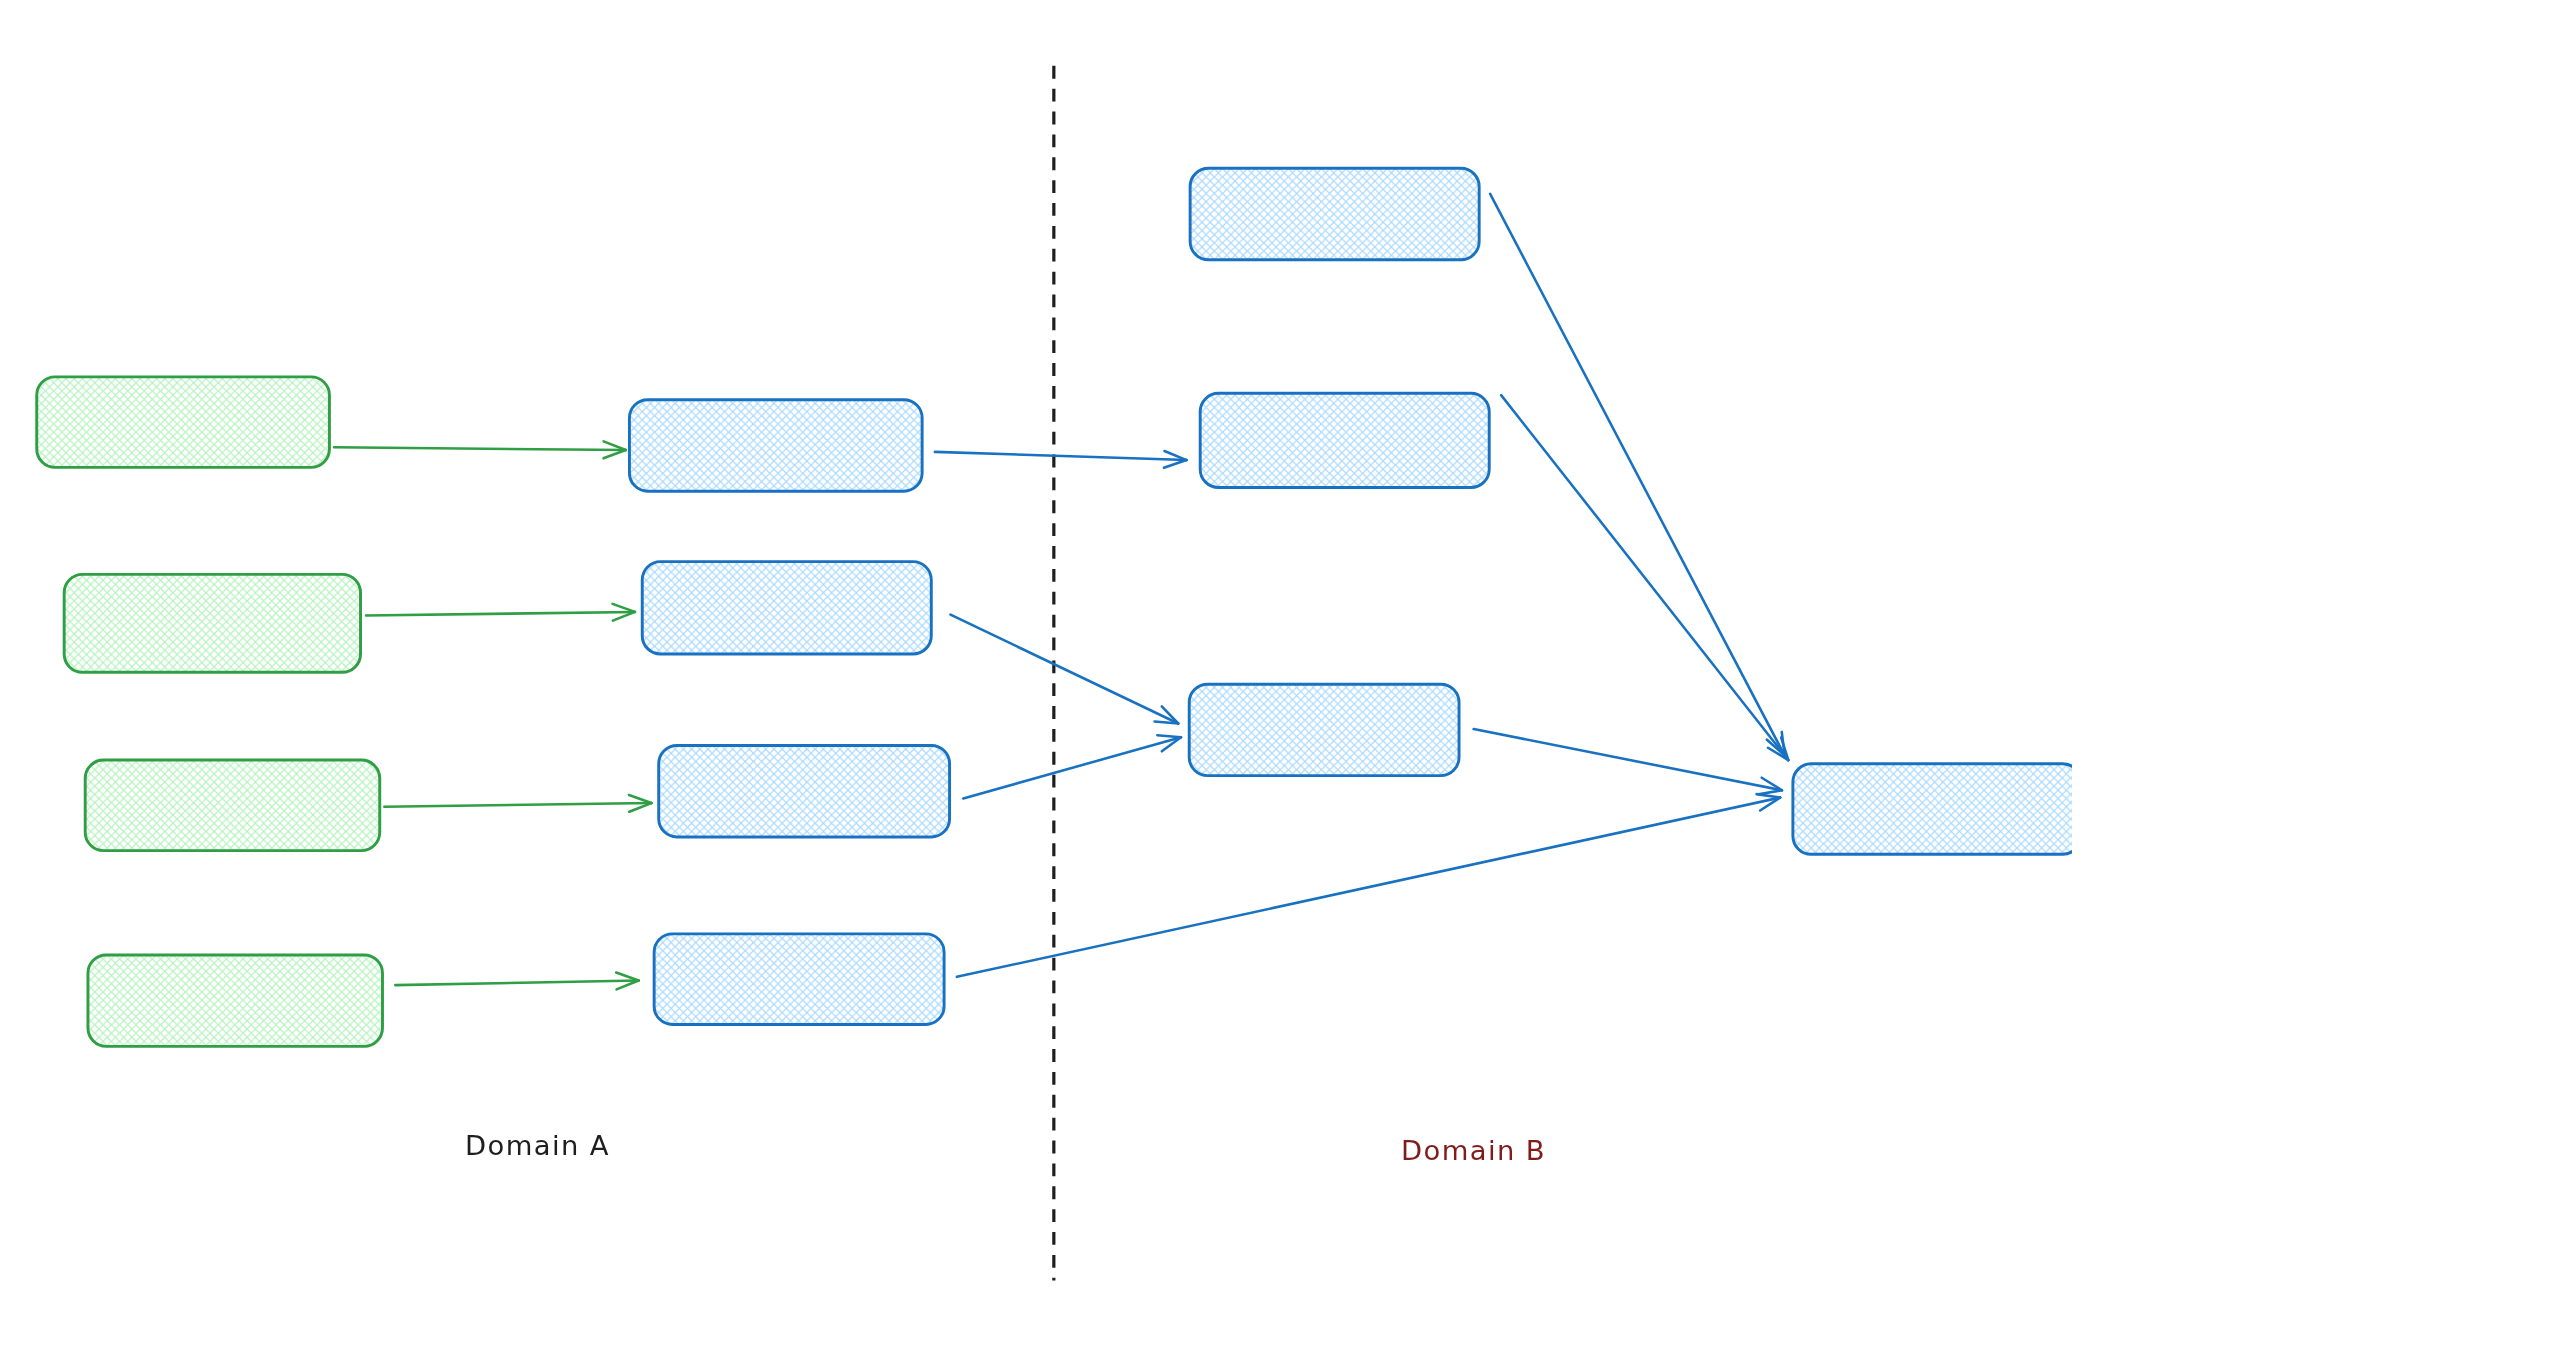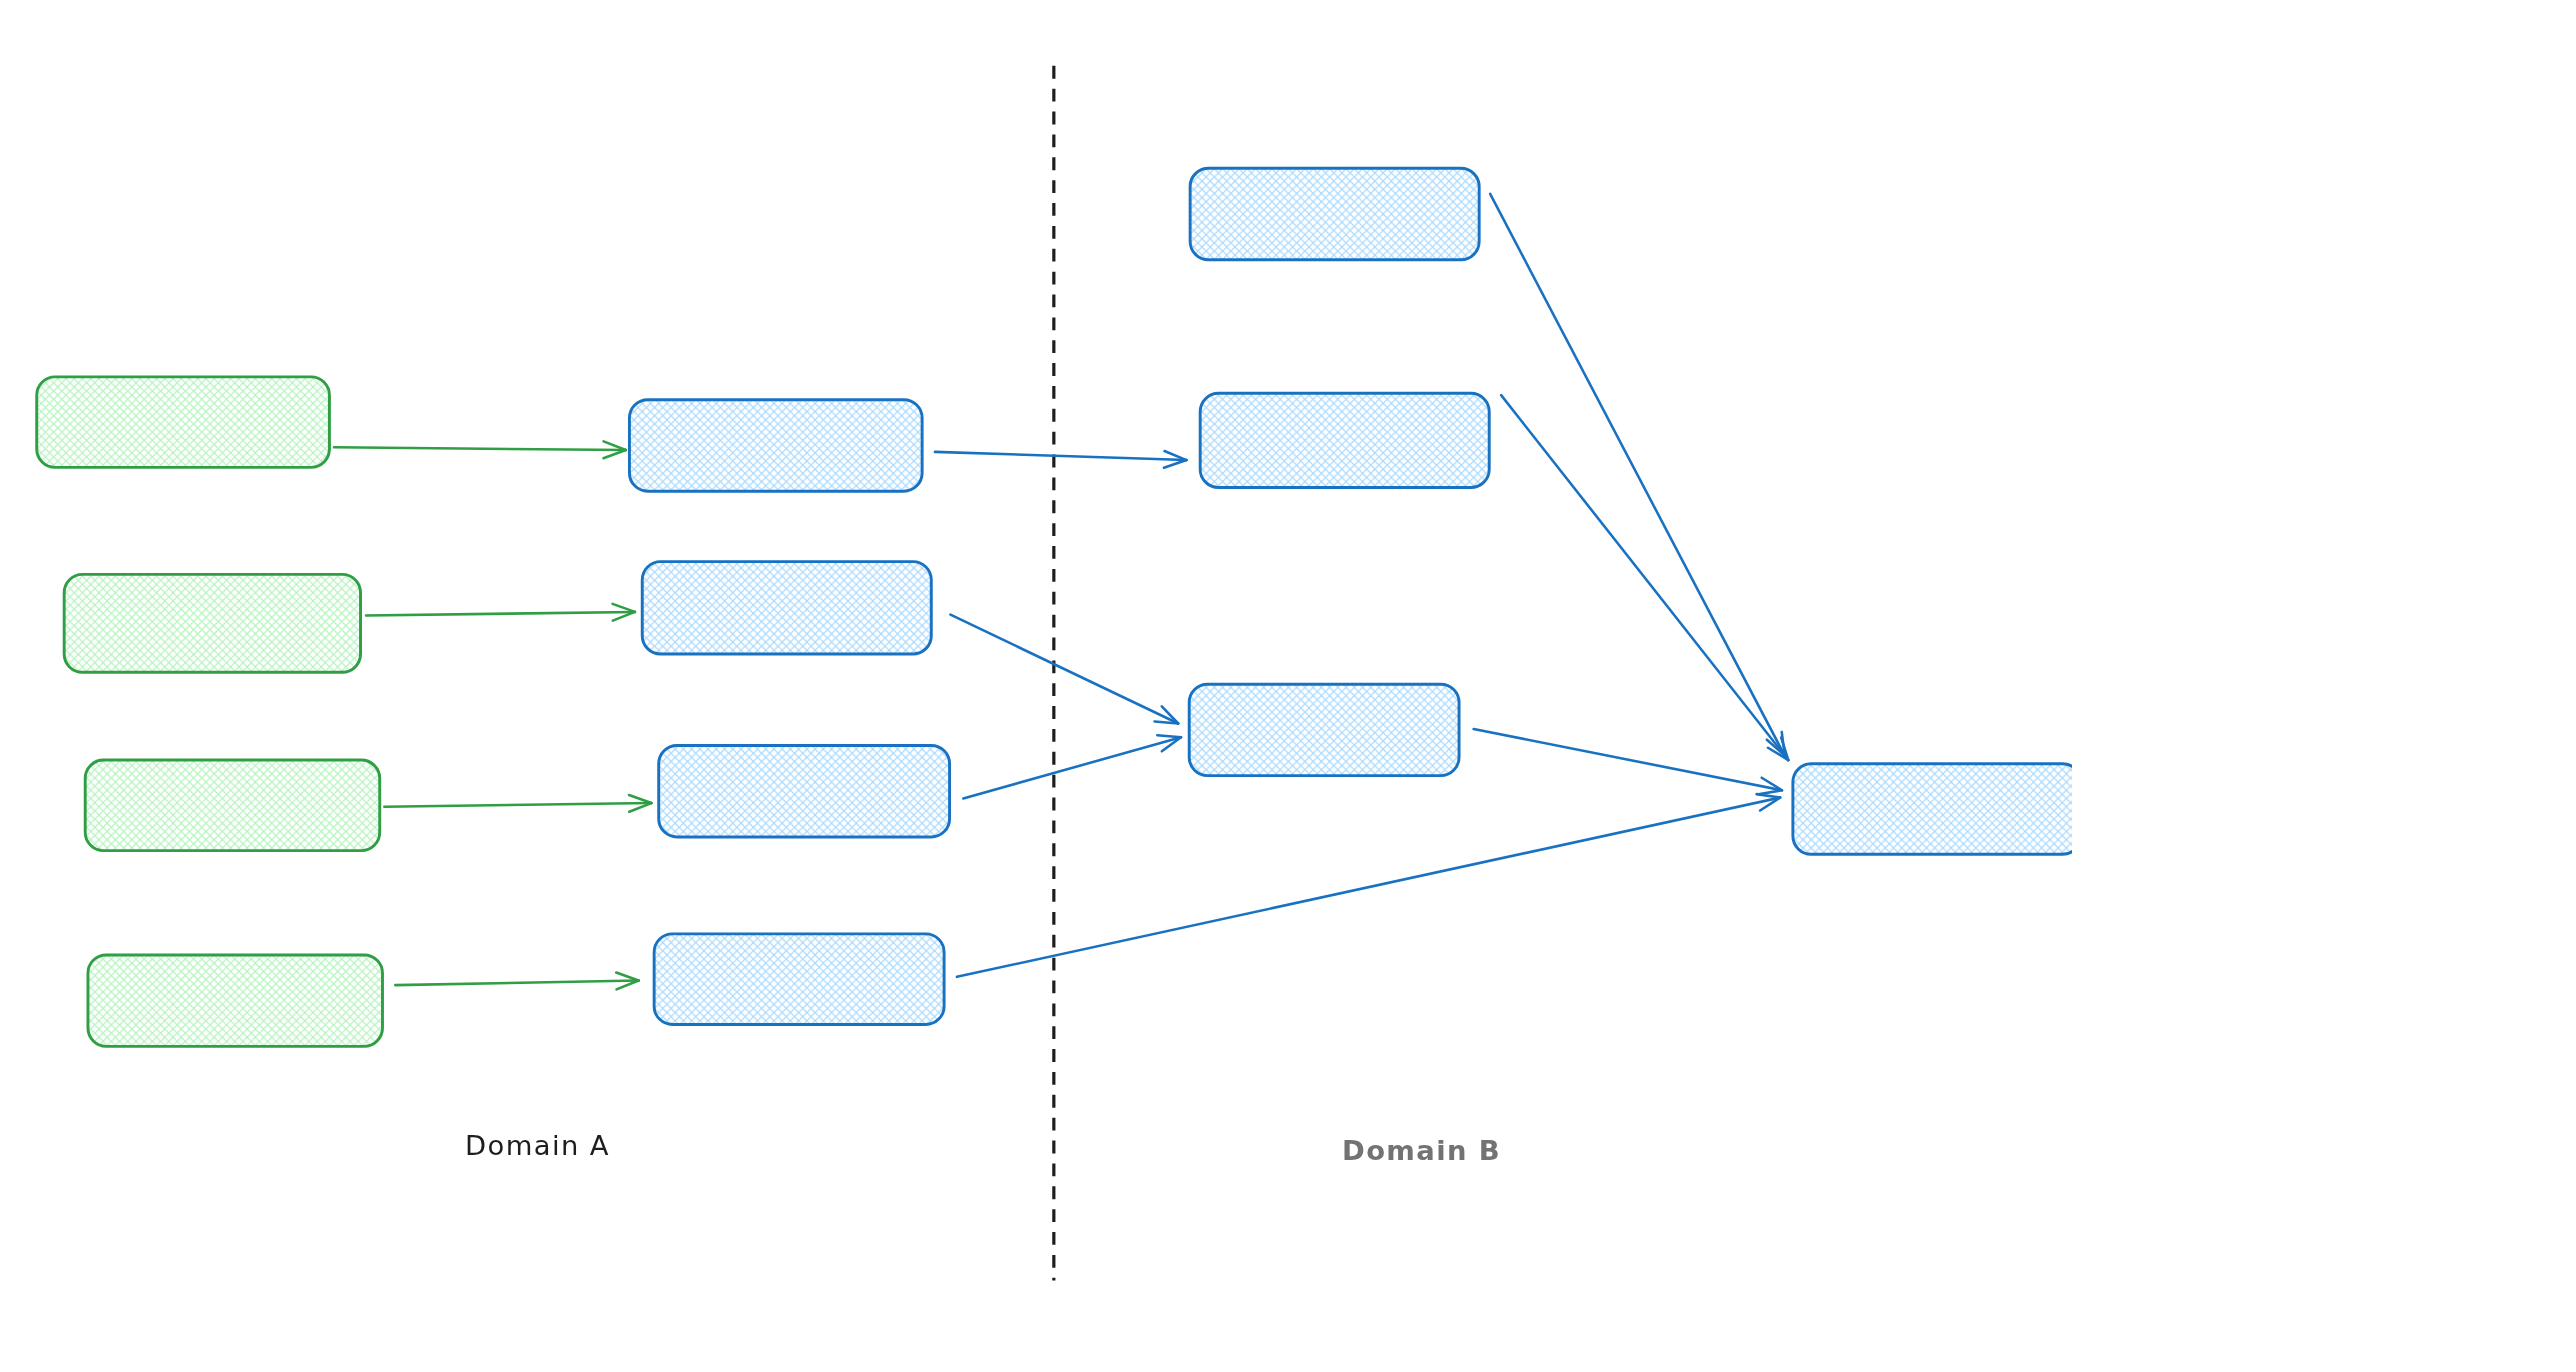--- a/index.html
+++ b/index.html
@@ -94,15 +94,15 @@
         <line x1="1925.919786489657" y1="850.2717746471849" x2="1948" y2="864" stroke="#1971c2" stroke-width="2.8" stroke-linecap="round"></line>
         <line x1="1922.3477876112536" y1="868.2383958713938" x2="1948" y2="864" stroke="#1971c2" stroke-width="2.8" stroke-linecap="round"></line>
       </g>
       <g>
         <line x1="2290" y1="884" x2="2459" y2="881" stroke="#1971c2" stroke-width="2.8" stroke-linecap="round"></line>
         <line x1="2434.507953078647" y1="872.2741970224943" x2="2459" y2="881" stroke="#1971c2" stroke-width="2.8" stroke-linecap="round"></line>
         <line x1="2434.833078072129" y1="890.5895716553026" x2="2459" y2="881" stroke="#1971c2" stroke-width="2.8" stroke-linecap="round"></line>
       </g>
     </svg>
   <div class="diagram-label" style="left: 465px; top: 1131px; font-size: 27.4px; color: rgb(30, 30, 30);">Domain A</div>
-  <div class="diagram-label" style="left: 1342px; top: 1136px; font-size: 27.4px; color: #737373; font-weight: bold;">Domain B</div>
+  <div class="diagram-label" style="left: 1401px; top: 1136px; font-size: 27.4px; color: #7f1d1d;">Domain B</div>
 </div>
 
 
 </body></html>

